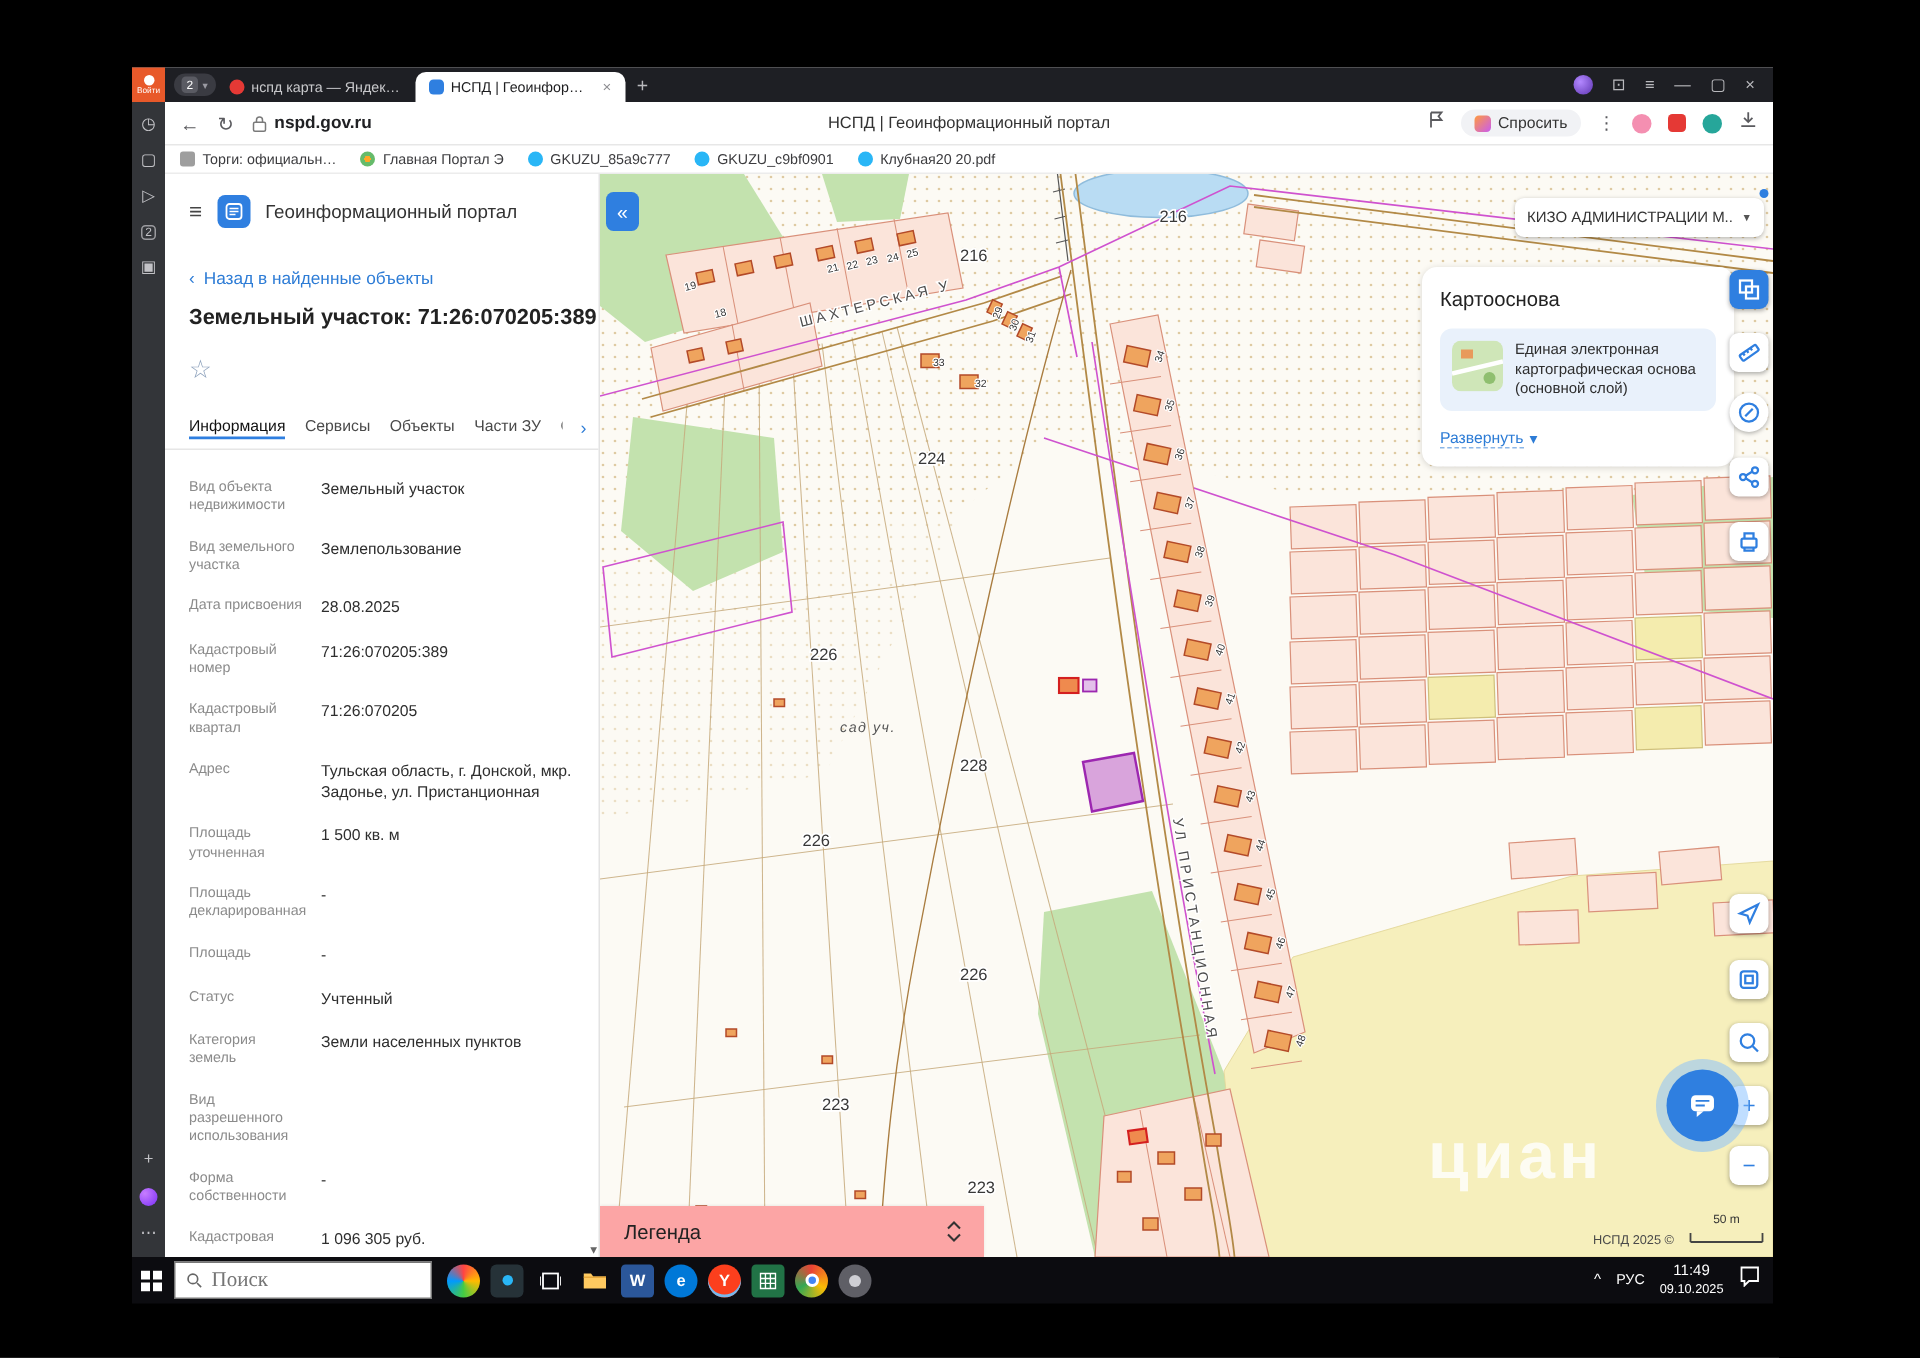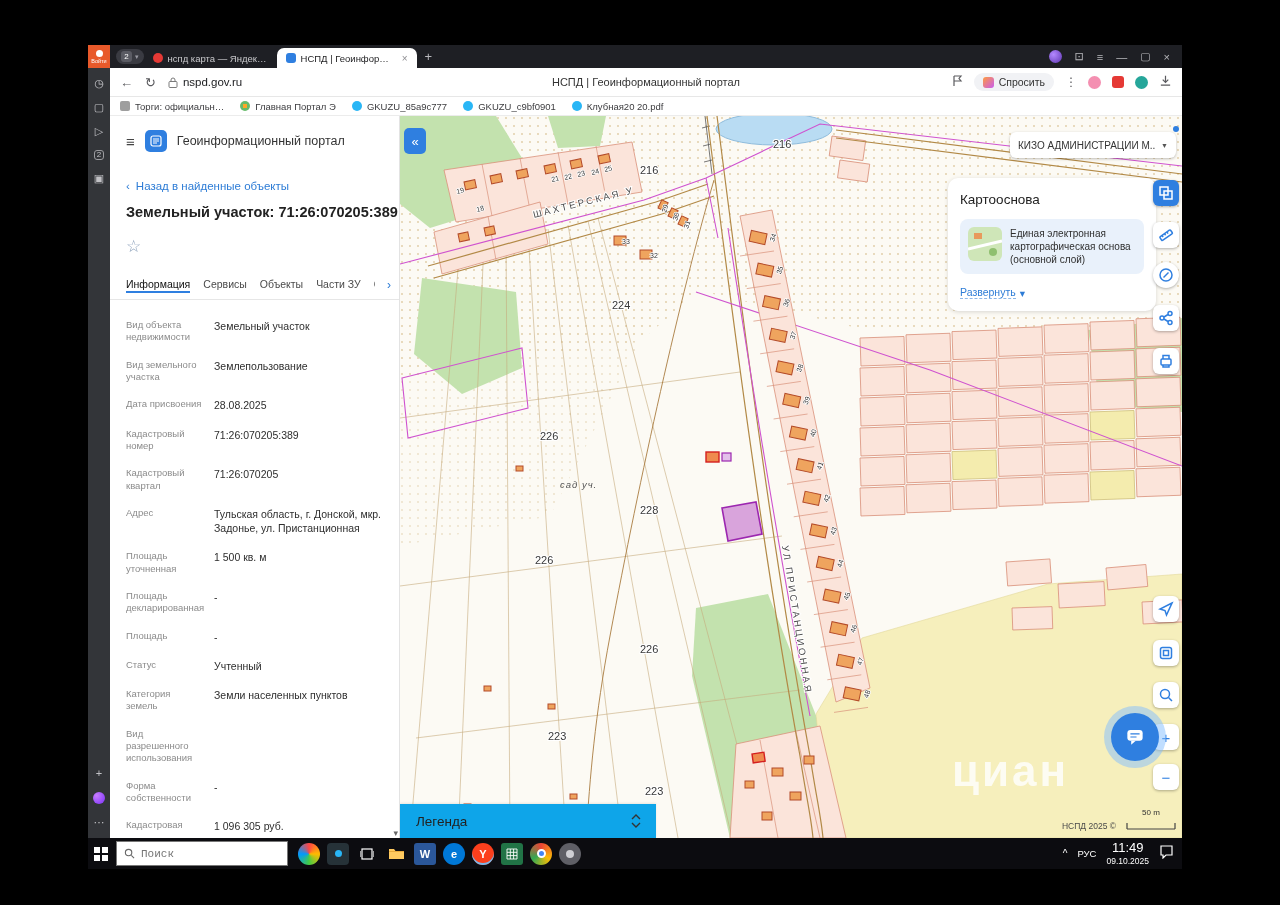--- a/index.html
+++ b/index.html
@@ -30,21 +30,21 @@
 .rail{width:22px;background:#333539;display:flex;flex-direction:column;align-items:center;padding:10px 0;gap:13px;color:#c2c2c6;font-size:11px;flex:none}
 .ric{cursor:pointer;line-height:1}
 .ric-badge{border:1px solid #9b9b9f;border-radius:3px;font-size:8px;padding:0 2px}
 .rail-spacer{flex:1}
 .alice{width:12px;height:12px;border-radius:50%;background:radial-gradient(circle at 30% 30%,#c77dff,#7b2ff7)}
 .col{flex:1;display:flex;flex-direction:column;min-width:0}
 
 .addressbar{height:29px;background:#fff;border-bottom:1px solid #e7e7e7;display:flex;align-items:center;position:relative;padding:0 10px;flex:none}
 .ab-ic{color:#5a5a5e;font-size:13px;margin-right:12px;cursor:pointer}
 .ab-lock{margin-right:5px;display:flex}
-.ab-url{font-size:11.5px;font-weight:normal;color:#202124}
+.ab-url{font-size:11.5px;font-weight:bold;color:#202124}
 .ab-title{position:absolute;left:50%;transform:translateX(-50%);font-size:11px;color:#333}
 .ab-right{margin-left:auto;display:flex;align-items:center;gap:11px}
 .ask-chip{display:flex;align-items:center;gap:5px;background:#f1f2f5;border-radius:11px;padding:3px 9px;cursor:pointer}
 .ask-ic{width:11px;height:11px;border-radius:3px;background:linear-gradient(135deg,#ff9a3e,#c95cf0)}
 .ask-tx{font-size:10.5px;color:#333}
 .ext-pink{width:13px;height:13px;border-radius:50%;background:#f48fb1}
 .ext-red{width:12px;height:12px;border-radius:3px;background:#e53935}
 .ext-teal{width:13px;height:13px;border-radius:50%;background:#26a69a}
 .vdots{color:#5a5a5e;font-size:12px}
 
@@ -109,41 +109,41 @@
 .bm-thumb{width:34px;height:34px;border-radius:6px;overflow:hidden;flex:none}
 .bm-card-t{font-size:10px;color:#2e2e2e;line-height:1.3}
 .bm-expand{margin-top:12px;color:#2d7cd6;font-size:10.5px;display:flex;gap:4px;align-items:center;cursor:pointer}
 .bm-expand .tx{border-bottom:1px dashed rgba(45,124,214,.55)}
 .tbtn{position:absolute;right:3px;width:26px;height:26px;background:#fff;border-radius:6px;box-shadow:0 1px 3px rgba(0,0,0,.3);display:flex;align-items:center;justify-content:center;cursor:pointer;z-index:3;color:#2f7fe0;font-size:15px}
 .tbtn svg{stroke:#2f7fe0;fill:none;stroke-width:1.5}
 .tbtn.active{background:#2f7fe0}
 .tbtn.active svg{stroke:#fff}
 .tbtn.round{border-radius:50%}
 .assistant{position:absolute;left:711px;top:597px;width:48px;height:48px;border-radius:50%;background:#2f7fe0;box-shadow:0 0 0 7px rgba(130,190,255,.5);display:flex;align-items:center;justify-content:center;cursor:pointer;z-index:3}
-.legendbar{position:absolute;left:0;top:688px;width:256px;height:34px;background:#0ea5e9;box-shadow:0 -1px 2px rgba(0,0,0,.08);display:flex;align-items:center;z-index:3}
+.legendbar{position:absolute;left:0;top:688px;width:256px;height:34px;background:#fca5a5;box-shadow:0 -1px 2px rgba(0,0,0,.08);display:flex;align-items:center;z-index:3}
 .legend-t{font-size:13.5px;color:#222;padding-left:16px;flex:1}
 .legend-ar{padding-right:14px;cursor:pointer;display:flex}
 .watermark{position:absolute;left:552px;top:630px;font-size:44px;font-weight:bold;letter-spacing:3px;color:rgba(255,255,255,.8);z-index:1}
 .attrib{position:absolute;right:66px;bottom:7px;font-size:8.5px;color:#4a4a4a;z-index:3}
 .scale{position:absolute;right:6px;bottom:3px;text-align:center;z-index:3}
 .scale-t{font-size:8px;color:#333}
 
 .taskbar{position:absolute;left:88px;top:838px;width:1094px;height:31px;background:#0c0c10;display:flex;align-items:center;z-index:5}
 .start{width:26px;display:flex;justify-content:center;cursor:pointer}
 .searchbox{width:172px;height:25px;background:#fff;border:1px solid #777;display:flex;align-items:center;gap:6px;padding:0 7px;margin-left:2px}
-.searchbox input{border:none;outline:none;font-size:11px;color:#444;width:120px;font-family:Liberation Mono, monospace}
+.searchbox input{border:none;outline:none;font-size:14px;color:#444;width:120px;font-family:Liberation Serif, serif}
 .tb-apps{display:flex;align-items:center;gap:7px;margin-left:10px}
 .tb-ic{width:22px;height:22px;display:flex;align-items:center;justify-content:center;font-size:11px;font-weight:bold;color:#fff;cursor:pointer}
 .ic-circle{border-radius:50%}
 .tb-active{box-shadow:inset 0 -2px 0 #76b9ed;background:rgba(255,255,255,.08)}
 .tb-sys{margin-left:auto;display:flex;align-items:center;gap:10px;padding-right:8px;color:#fff}
 .caretup{font-size:10px;cursor:pointer}
 .lang{font-size:9.5px;cursor:pointer}
 .clock{text-align:center;line-height:1.25;cursor:pointer}
-.clock .t{font-size:13px}
+.clock .t{font-size:10px}
 .clock .d{font-size:8.5px}
 </style>
 </head>
 <body>
 
 <div class="stage">
   <div class="browser">
 
     <div class="tabbar">
       <div class="login-chip">

